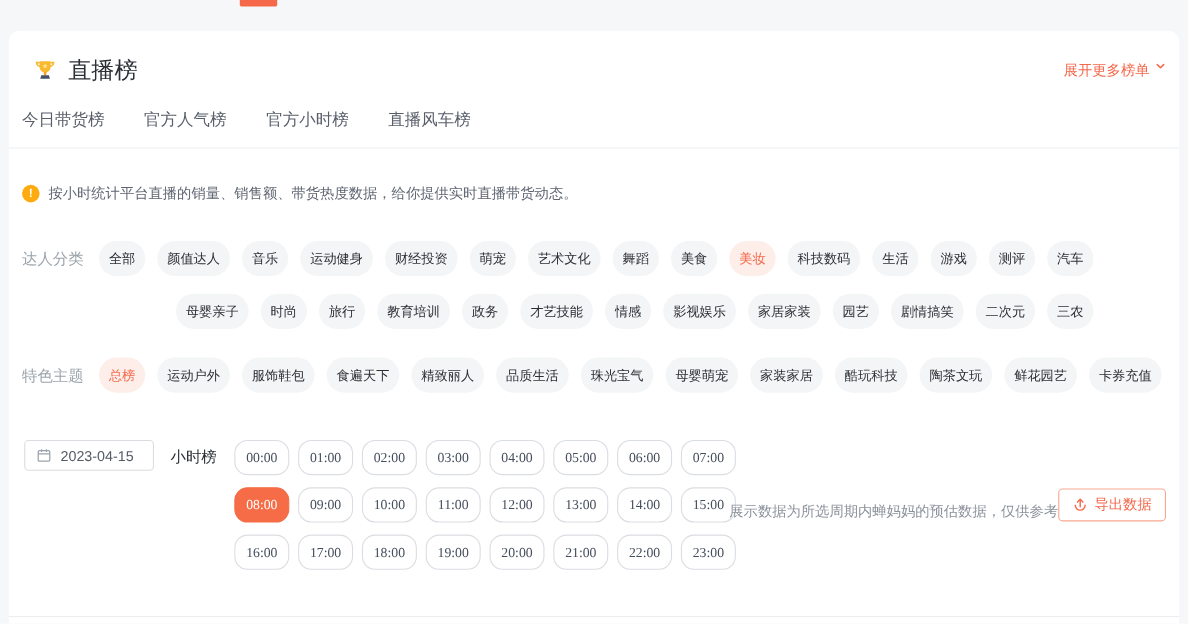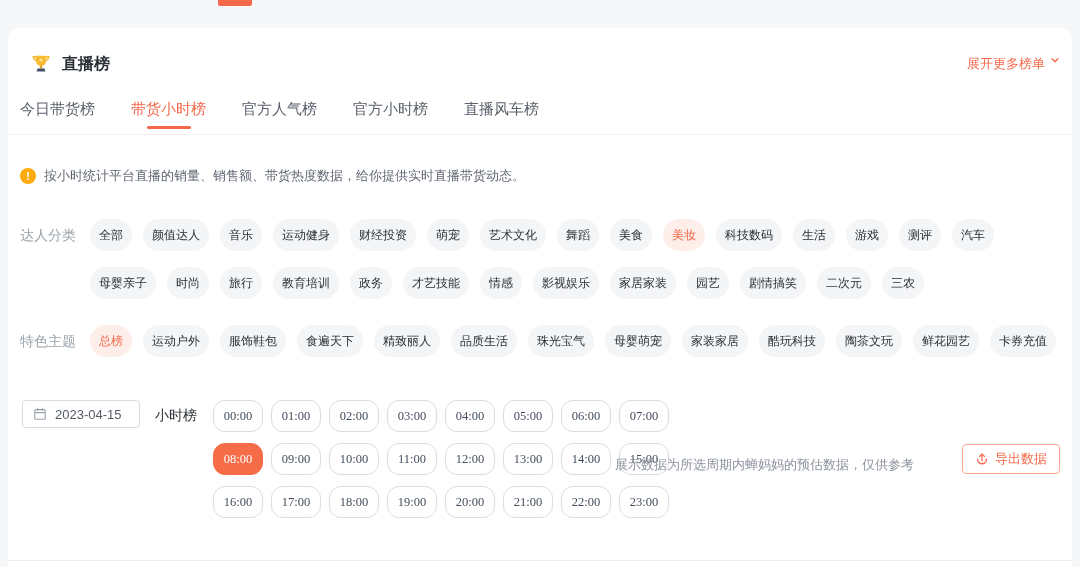--- a/index.html
+++ b/index.html
@@ -9,50 +9,50 @@
     background:#f6f7f8; position:relative; color:#333;
   }
   .tab-fragment { position:absolute; left:218px; top:0; width:34px; height:6px; background:#f5684a; border-radius:0 0 2px 2px; }
   .card {
     position:absolute; left:8px; right:8px; top:28px; bottom:0;
     background:#fff; border-radius:10px 10px 0 0;
   }
   
   .card-header { display:flex; align-items:center; padding:20px 12px 0 22px; height:52px; }
   .trophy { width:22px; height:22px; margin-right:10px; display:inline-flex; }
-  .title { font-size:16px; font-weight:bold; color:#2b2f36; }
+  .title { font-size:21px; font-weight:normal; color:#2b2f36; }
   .expand-link { margin-left:auto; display:flex; align-items:flex-start; gap:5px; color:#f5684a; font-size:13px; cursor:pointer; text-decoration:none; }
   
   .tabs { display:flex; gap:24px; margin-top:20px; padding:0 6px; border-bottom:1px solid #eef0f2; }
   .tab { position:relative; padding:0 6px 15px; font-size:15px; color:#595f6a; cursor:pointer; }
   .tab.active { color:#f5684a; }
   .tab.active::after { content:""; position:absolute; left:50%; transform:translateX(-50%); bottom:5px; width:44px; height:3px; border-radius:2px; background:#f5684a; }
   
   .notice { display:flex; align-items:center; gap:8px; margin:32px 0 0 12px; }
   .notice-icon { width:16px; height:16px; border-radius:50%; background:#ffab0f; color:#fff; font-size:11px; font-weight:bold; text-align:center; line-height:16px; flex:0 0 auto; }
   .notice-text { font-size:13px; color:#5f6672; }
   
   .filter-row { display:flex; padding-left:12px; margin-top:34px; }
   .filter-row.theme { margin-top:26px; }
   .filter-label { width:56px; margin-right:14px; font-size:14px; color:#9aa3ab; padding-top:8px; flex:0 0 auto; }
   .chips { display:flex; flex-direction:column; gap:16px; }
-  .chips-line { display:flex; gap:11px; white-space:nowrap; }
+  .chips-line { display:flex; gap:11px; white-space:nowrap;justify-content:flex-end; }
   .chip { height:32px; line-height:32px; padding:0 9px; min-width:42px; text-align:center; border:none; border-radius:16px; background:#f4f5f6; color:#2b2f36; font-size:12px; font-family:inherit; cursor:pointer; }
   .chip.selected { background:#fdeee9; color:#f5684a; }
   
   .hour-section { position:relative; display:flex; align-items:flex-start; margin-top:43px; padding-left:14px; }
   .date-picker { width:118px; height:28px; border:1px solid #d9dce0; border-radius:4px; display:flex; align-items:center; gap:8px; padding:0 10px; cursor:pointer; background:#fff; flex:0 0 auto; }
   .date-value { font-size:13px; color:#565c66; }
   .hour-label { margin:7px 16px 0 15px; font-size:14px; color:#2b2f36; flex:0 0 auto; }
   .hour-grid { display:grid; grid-template-columns:repeat(8, 50px); gap:11px 8px; }
   .hour-btn { height:32px; border:1px solid #dadde2; border-radius:12px; background:#fff; color:#454e5c; font-size:12.5px; font-family:Liberation Serif, serif; cursor:pointer; }
   .hour-btn.sel { background:#f56c47; border-color:#f56c47; color:#fff; }
   .right-block { position:absolute; right:12px; top:44px; display:flex; align-items:flex-end; gap:0; }
   .disclaimer { font-size:13px; color:#8c929c; }
-  .export-btn { height:30px; padding:0 12px; display:flex; align-items:center; gap:6px; background:#fff; border:1px solid #f8a88f; border-radius:4px; color:#f5684a; font-size:13px; font-family:inherit; cursor:pointer;margin-left:48px; }
+  .export-btn { height:30px; padding:0 12px; display:flex; align-items:center; gap:6px; background:#fff; border:1px solid #f8a88f; border-radius:4px; color:#f5684a; font-size:13px; font-family:inherit; cursor:pointer; }
   .bottom-divider { position:absolute; left:0; right:0; top:532px; border-top:1px solid #ededf0; }
 </style>
 </head>
 <body>
 
 <div class="tab-fragment"></div>
 
 <div class="card">
 
   <div class="card-header">
@@ -71,21 +71,20 @@
       <span style="display:inline-flex;">
         <svg width="10" height="10" viewBox="0 0 12 12" fill="none" stroke="#f5684a" stroke-width="1.6" stroke-linecap="round" stroke-linejoin="round">
             <path d="M2.5 4.5L6 8l3.5-3.5"></path>
           </svg>
       </span>
     </a>
   </div>
 
   <nav class="tabs">
     <div class="tab">今日带货榜</div>
-    <div class="tab active">带货小时榜</div>
     <div class="tab">官方人气榜</div>
     <div class="tab">官方小时榜</div>
     <div class="tab">直播风车榜</div>
   </nav>
 
   <div class="notice">
     <span class="notice-icon">!</span>
     <span class="notice-text">按小时统计平台直播的销量、销售额、带货热度数据，给你提供实时直播带货动态。</span>
   </div>
 

